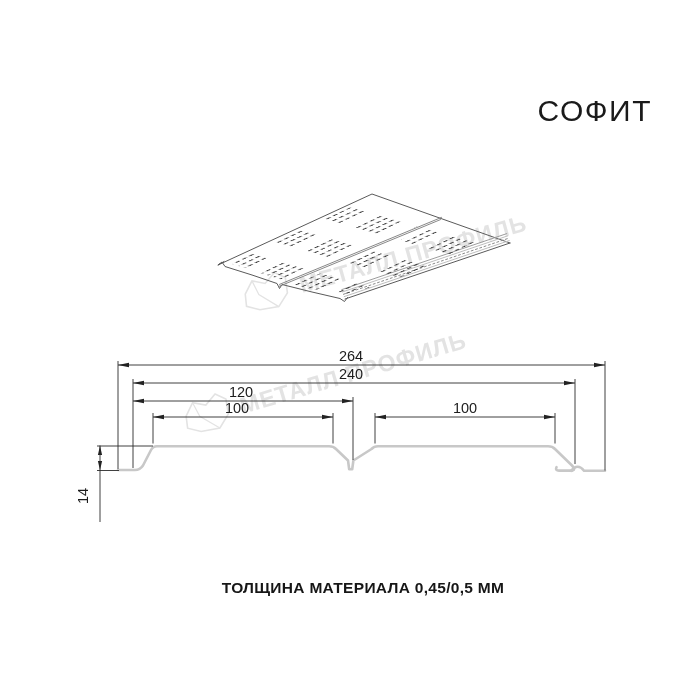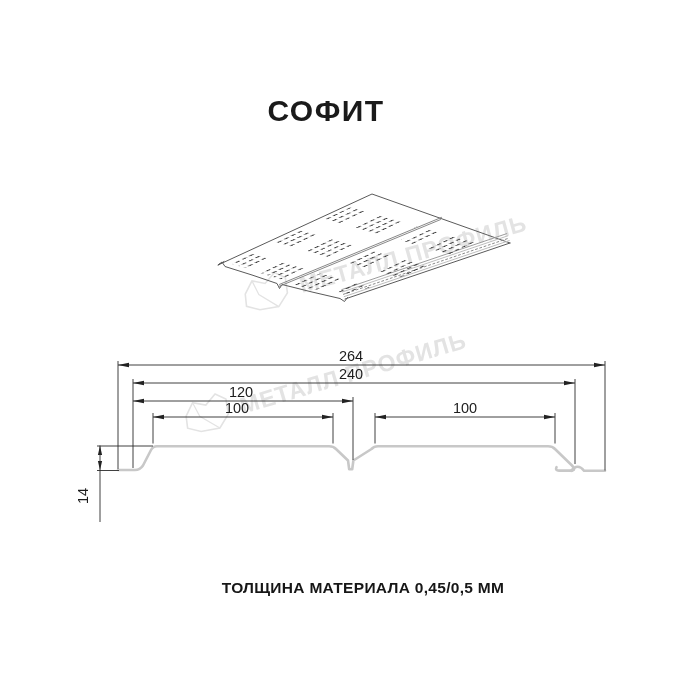--- a/index.html
+++ b/index.html
@@ -1,22 +1,22 @@
 <!DOCTYPE html>
 <html><head>
 <meta charset="utf-8">
 <style>
   html,body{margin:0;padding:0;background:#fff;}
   #stage{
     position:relative;width:700px;height:700px;background:#ffffff;overflow:hidden;
     font-family:"Liberation Sans",sans-serif;
   }
   .title{
-    position:absolute;left:0;top:94px;width:652px;text-align:center;
-    font-size:30px;font-weight:700;letter-spacing:1.5px;color:#1a1a1a;
+    position:absolute;left:0;top:94px;width:652px;text-align:right;
+    font-size:30px;font-weight:400;letter-spacing:1.5px;color:#1a1a1a;
   }
   .subtitle{
     position:absolute;left:0;top:133px;width:700px;text-align:center;
     font-size:15px;font-weight:700;letter-spacing:1px;color:#1a1a1a;
   }
   .footer-text{
     position:absolute;left:0;top:579px;width:700px;text-align:center;
     font-size:15.5px;font-weight:700;letter-spacing:.3px;color:#161616;padding-left:13px;
   }
   .watermark{

